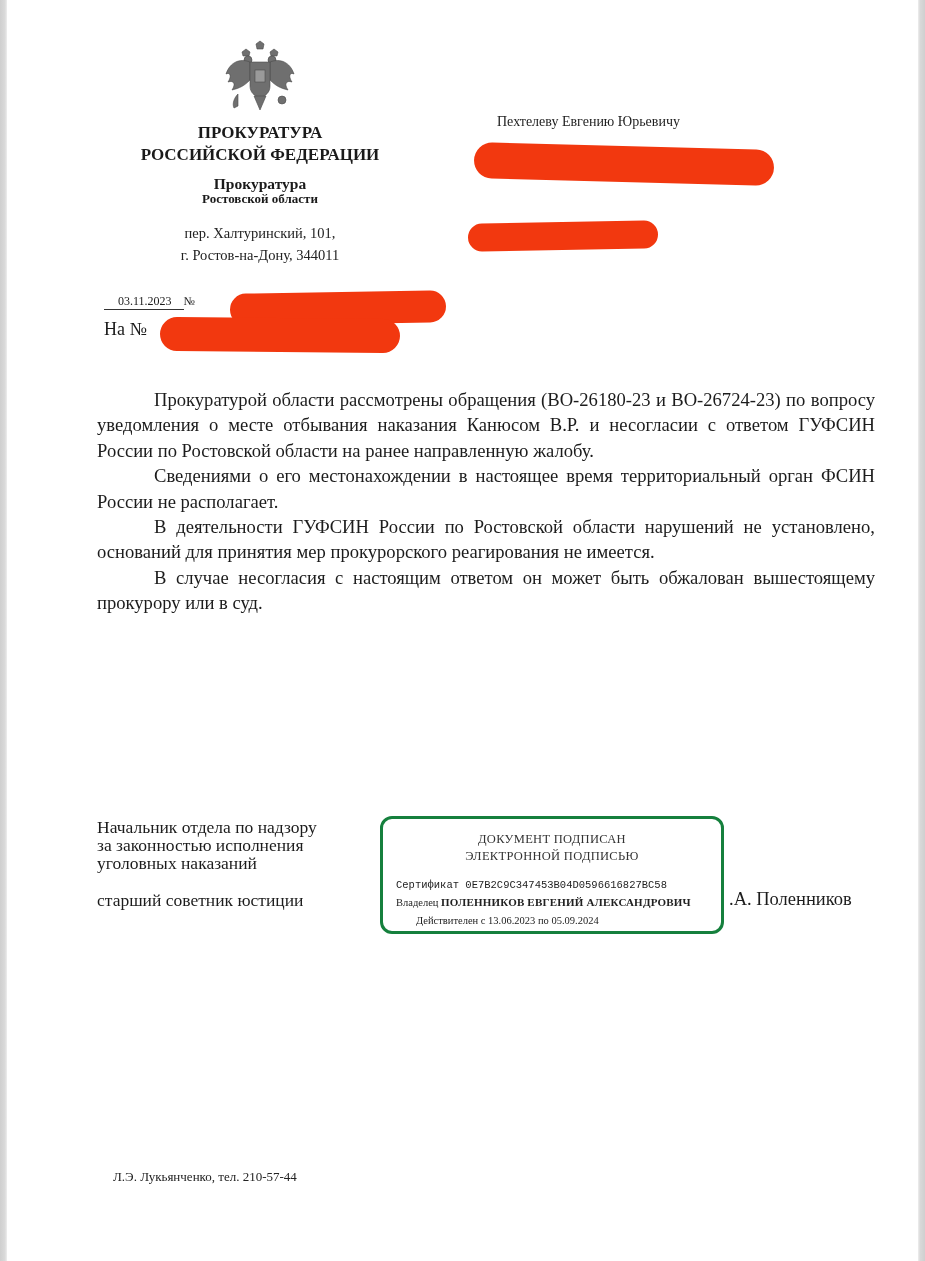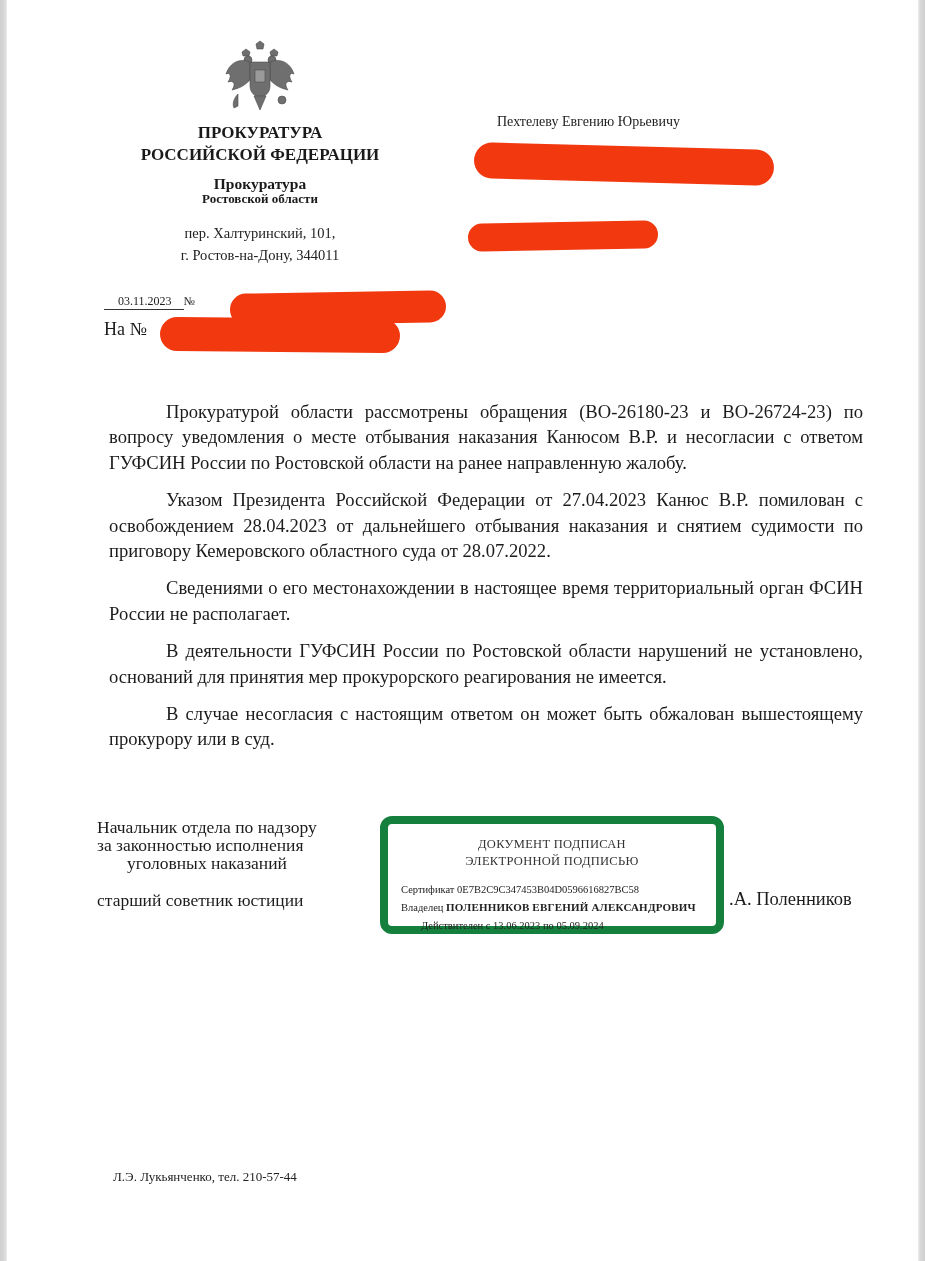--- a/index.html
+++ b/index.html
@@ -28,35 +28,35 @@
     .recipient { position: absolute; left: 497px; top: 114px; font-size: 14px; color: #1e1e1e; }
 
     .redact { position: absolute; background: #f2380f; border-radius: 22px; }
 
     .dateline { position: absolute; left: 104px; top: 294px; font-size: 12px; }
     .dateline .date { display: inline-block; padding: 0 12px 0 14px; border-bottom: 1px solid #333; }
     .nareq { position: absolute; left: 104px; top: 319px; font-size: 18px; }
 
     .body-text { position: absolute; left: 97px; top: 387px; width: 778px;
       font-size: 18.6px; line-height: 25.4px; text-align: justify; color: #1c1c1c; }
-    .body-text p { margin: 12px; text-indent: 57px; }
+    .body-text p { margin: 0; text-indent: 57px; }
 
     .signer { position: absolute; left: 97px; font-size: 17.5px; line-height: 18px; color: #1c1c1c; }
     .signer-1 { top: 818px; }
     .signer-2 { top: 836px; }
-    .signer-3 { top: 854px; margin-left: 30px; }
+    .signer-3 { top: 854px; }
     .signer-rank { position: absolute; left: 97px; top: 890px; font-size: 17.5px; color: #1c1c1c; }
 
     .stamp { position: absolute; left: 380px; top: 816px; width: 344px; height: 118px;
-      border: 8px solid #15803d; border-radius: 12px; box-sizing: border-box; background: #fff; }
+      border: 3px solid #15803d; border-radius: 12px; box-sizing: border-box; background: #fff; }
     .stamp-title { position: absolute; left: 0; width: 100%; text-align: center; font-size: 12.5px; color: #333; letter-spacing: 0.3px; }
     .stamp-t1 { top: 13px; }
     .stamp-t2 { top: 30px; }
     .stamp-row { position: absolute; left: 13px; font-size: 10.5px; color: #222; white-space: nowrap; }
-    .stamp-cert { top: 60px; }
+    .stamp-cert { top: 60px; font-family: Liberation Mono, monospace; }
     .stamp-owner { top: 77px; }
     .stamp-owner b { font-size: 11px; letter-spacing: 0.2px; }
     .stamp-valid { top: 96px; margin-left: 20px; }
 
     .signer-name { position: absolute; left: 729px; top: 889px; font-size: 18.5px; color: #1c1c1c; }
 
     .executor { position: absolute; left: 97px; top: 1169px; font-size: 13px; color: #222; margin-left: 16px; }
   </style>
 </head>
 <body>
@@ -102,21 +102,20 @@
 <div class="dateline">
   <span class="date">03.11.2023</span><span>№</span>
 </div>
 <div class="nareq">На №</div>
 
 <div class="redact" style="left:230px; top:292px; width:216px; height:32px; transform:rotate(-1deg);"></div>
 <div class="redact" style="left:160px; top:318px; width:240px; height:34px; transform:rotate(0.5deg);"></div>
 
 <div class="body-text">
   <p>Прокуратурой области рассмотрены обращения (ВО-26180-23 и ВО-26724-23) по вопросу уведомления о месте отбывания наказания Канюсом В.Р. и несогласии с ответом ГУФСИН России по Ростовской области на ранее направленную жалобу.</p>
-  <p>Указом Президента Российской Федерации от 27.04.2023 Канюс В.Р. помилован с освобождением 28.04.2023 от дальнейшего отбывания наказания и снятием судимости по приговору Кемеровского областного суда от 28.07.2022.</p>
   <p>Сведениями о его местонахождении в настоящее время территориальный орган ФСИН России не располагает.</p>
   <p>В деятельности ГУФСИН России по Ростовской области нарушений не установлено, оснований для принятия мер прокурорского реагирования не имеется.</p>
   <p>В случае несогласия с настоящим ответом он может быть обжалован вышестоящему прокурору или в суд.</p>
 </div>
 
 <div class="signer signer-1">Начальник отдела по надзору</div>
 <div class="signer signer-2">за законностью исполнения</div>
 <div class="signer signer-3">уголовных наказаний</div>
 <div class="signer-rank">старший советник юстиции</div>
 

